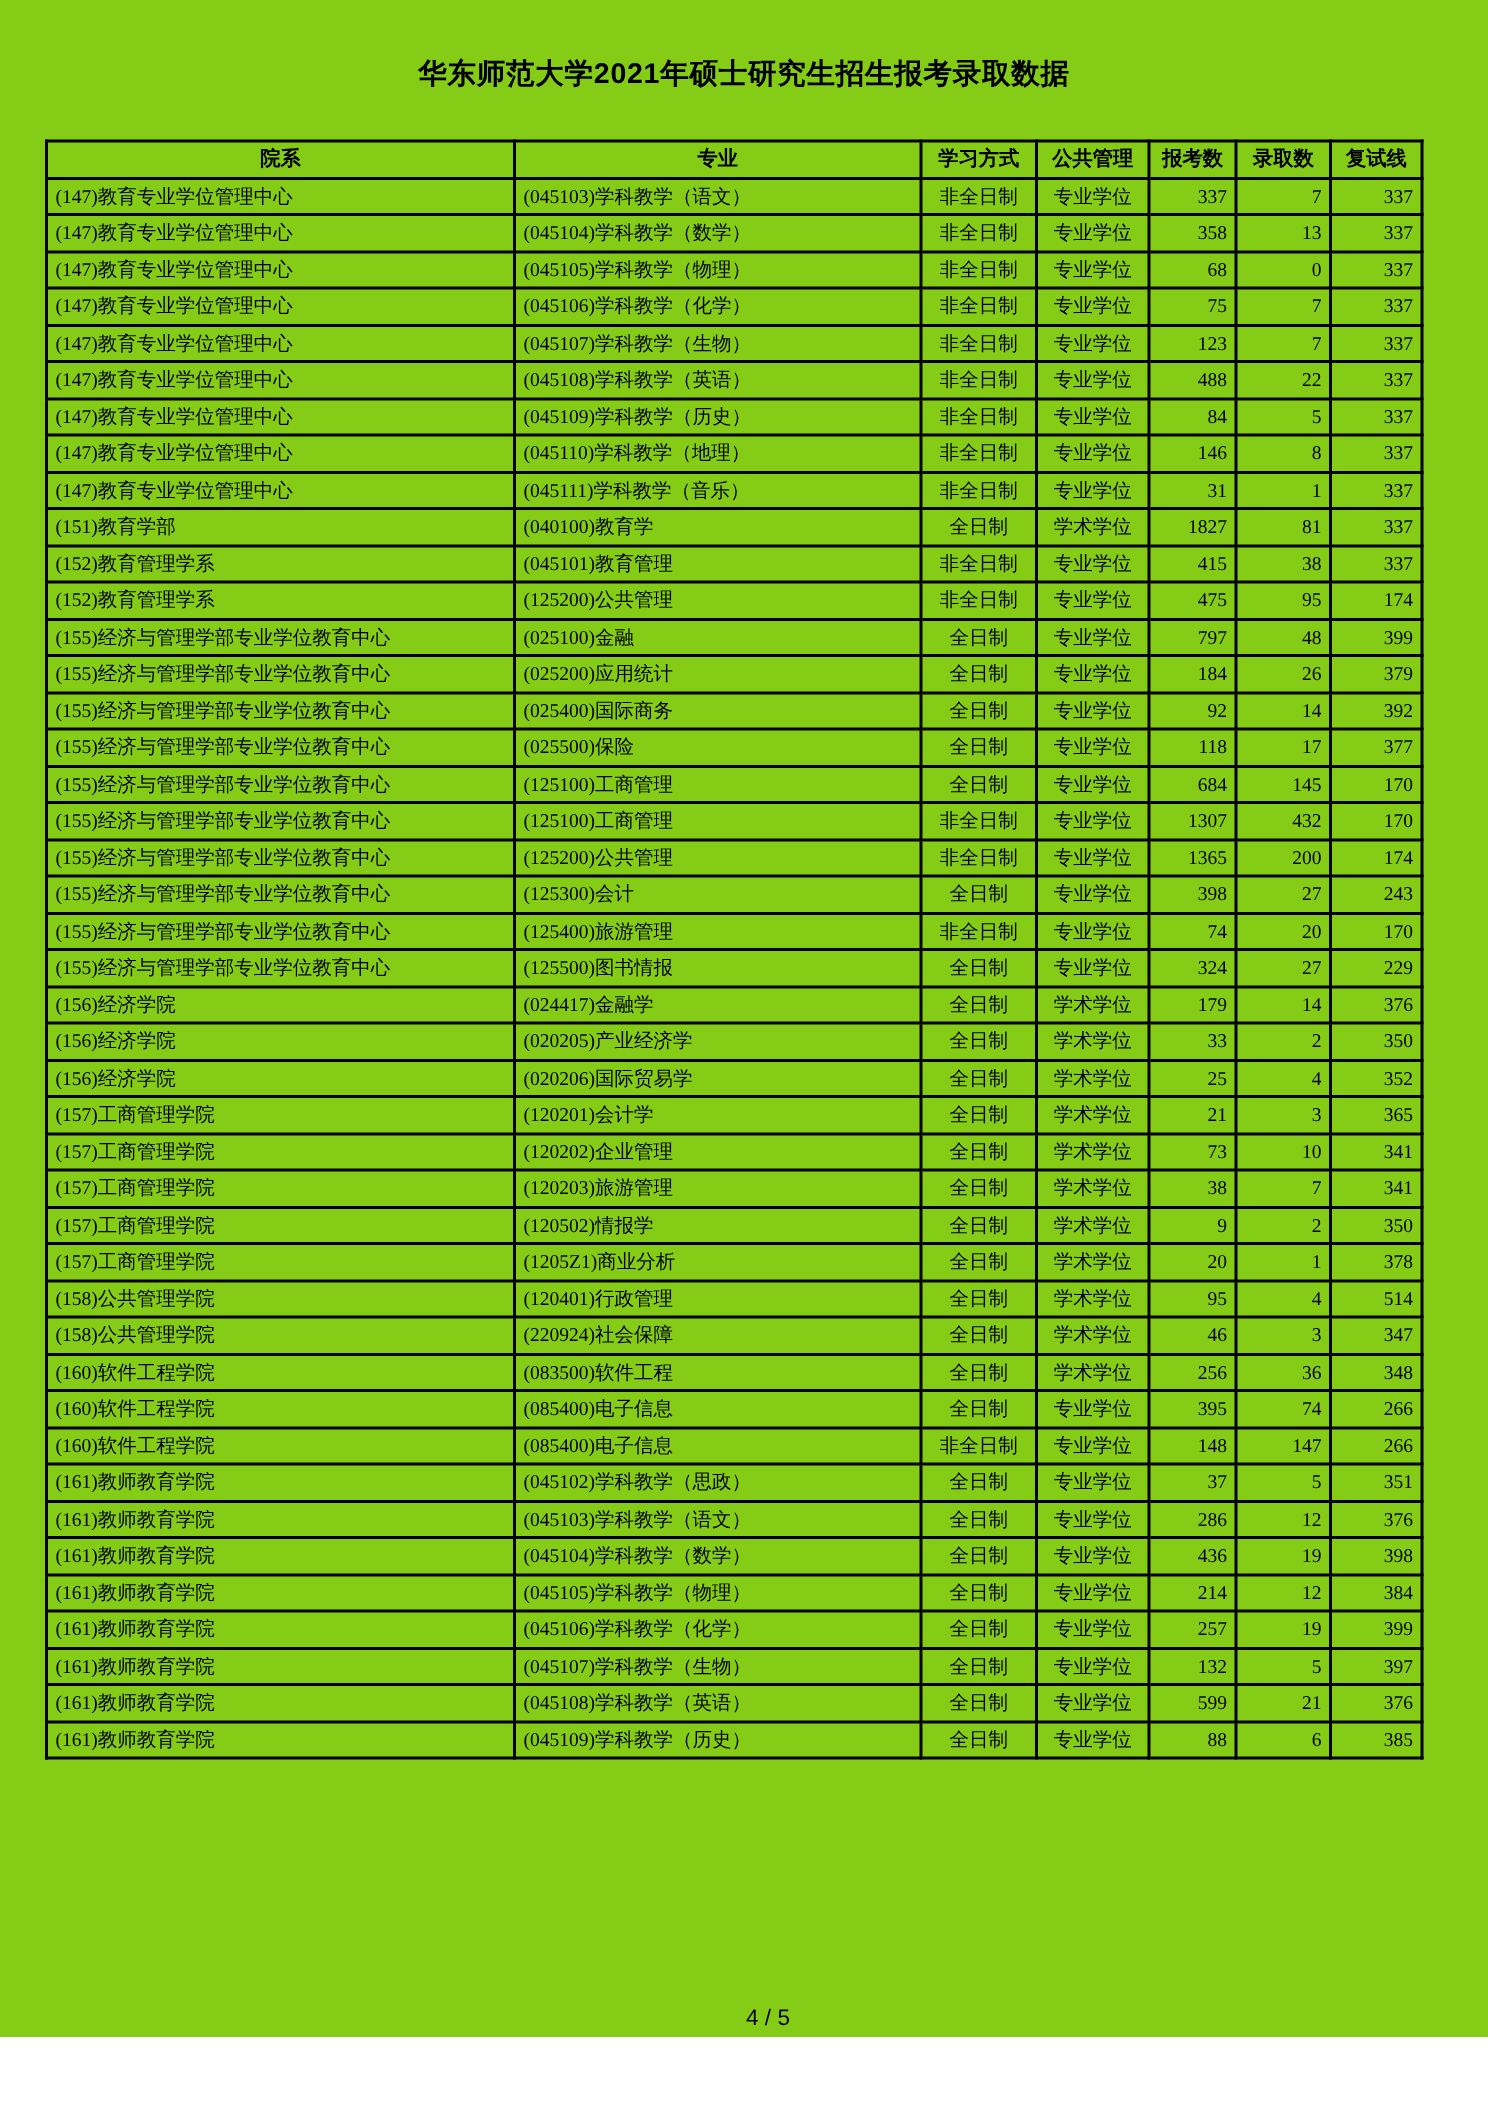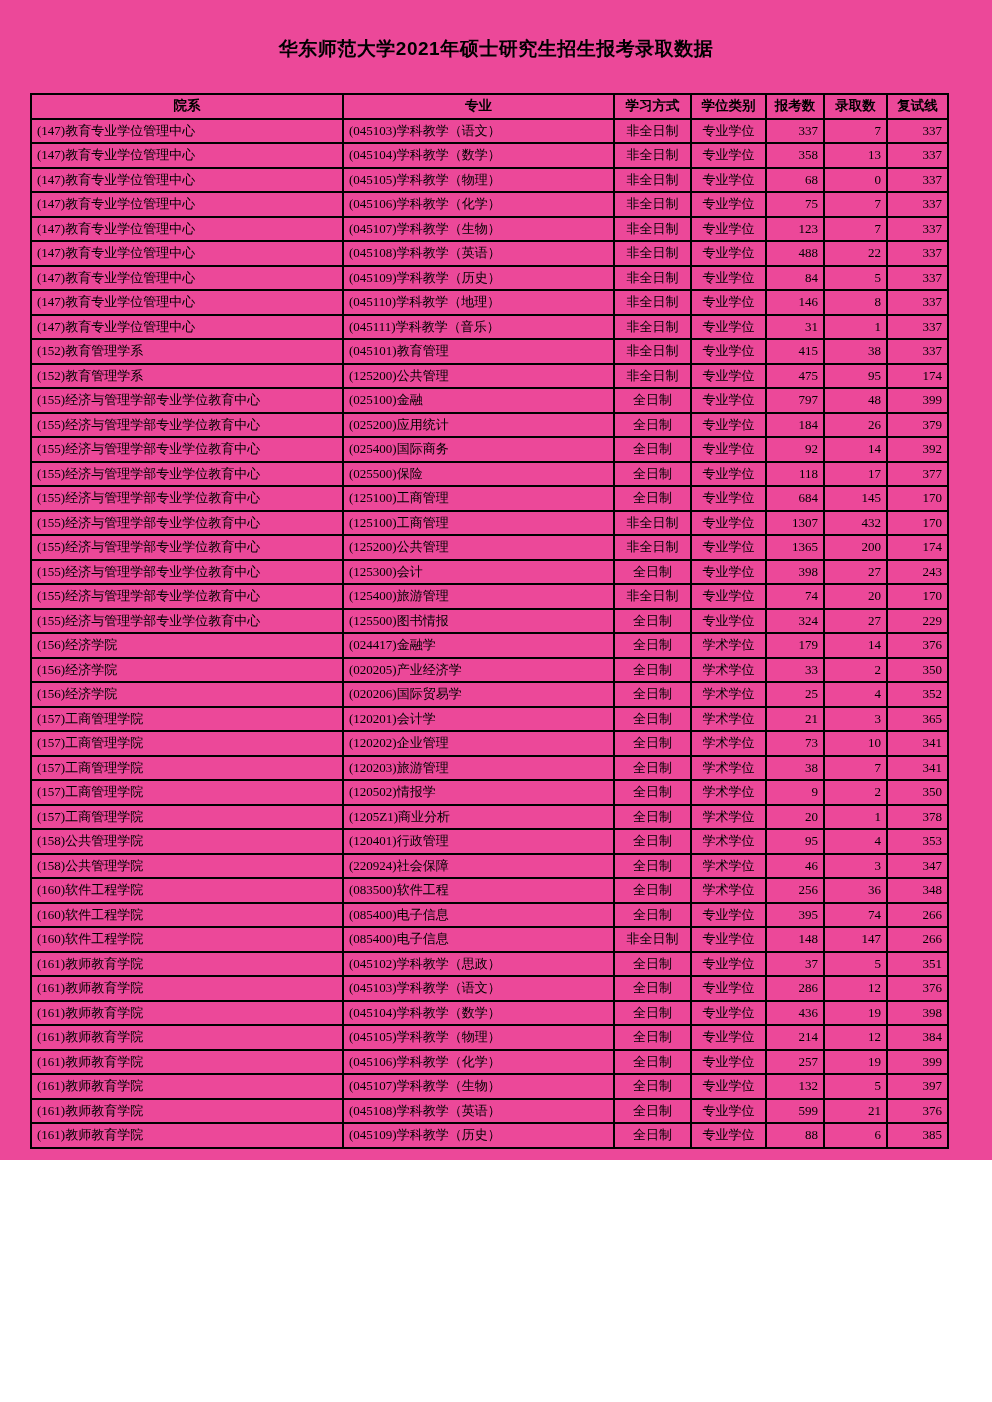--- a/index.html
+++ b/index.html
@@ -5,22 +5,22 @@
   html, body {
     margin: 0;
     padding: 0;
     background: #ffffff;
     color: #000000;
     font-family: "Liberation Sans", "DejaVu Sans", sans-serif;
   }
   .page {
     position: relative;
     width: 992px;
-    height: 1160px;
-    background: #ec4899;
+    height: 1358px;
+    background: #84cc16;
     overflow: hidden;
   }
   .page-title {
     position: absolute;
     top: 36px;
     left: 0;
     width: 100%;
     text-align: center;
     font-size: 19px;
     font-weight: bold;
@@ -84,21 +84,21 @@
         <col style="width:75px">
         <col style="width:58px">
         <col style="width:63px">
         <col style="width:61px">
       </colgroup>
       <thead>
         <tr id="header-row">
             <th class="c0">院系</th>
             <th class="c1">专业</th>
             <th class="c2">学习方式</th>
-            <th class="c3">学位类别</th>
+            <th class="c3">公共管理</th>
             <th class="c4">报考数</th>
             <th class="c5">录取数</th>
             <th class="c6">复试线</th>
           </tr>
       </thead>
       <tbody id="table-body">
           <tr>
             <td class="c0">(147)教育专业学位管理中心</td>
             <td class="c1">(045103)学科教学（语文）</td>
             <td class="c2">非全日制</td>
@@ -173,20 +173,29 @@
           <tr>
             <td class="c0">(147)教育专业学位管理中心</td>
             <td class="c1">(045111)学科教学（音乐）</td>
             <td class="c2">非全日制</td>
             <td class="c3">专业学位</td>
             <td class="c4">31</td>
             <td class="c5">1</td>
             <td class="c6">337</td>
           </tr>
           <tr>
+            <td class="c0">(151)教育学部</td>
+            <td class="c1">(040100)教育学</td>
+            <td class="c2">全日制</td>
+            <td class="c3">学术学位</td>
+            <td class="c4">1827</td>
+            <td class="c5">81</td>
+            <td class="c6">337</td>
+          </tr>
+          <tr>
             <td class="c0">(152)教育管理学系</td>
             <td class="c1">(045101)教育管理</td>
             <td class="c2">非全日制</td>
             <td class="c3">专业学位</td>
             <td class="c4">415</td>
             <td class="c5">38</td>
             <td class="c6">337</td>
           </tr>
           <tr>
             <td class="c0">(152)教育管理学系</td>
@@ -359,21 +368,21 @@
             <td class="c5">1</td>
             <td class="c6">378</td>
           </tr>
           <tr>
             <td class="c0">(158)公共管理学院</td>
             <td class="c1">(120401)行政管理</td>
             <td class="c2">全日制</td>
             <td class="c3">学术学位</td>
             <td class="c4">95</td>
             <td class="c5">4</td>
-            <td class="c6">353</td>
+            <td class="c6">514</td>
           </tr>
           <tr>
             <td class="c0">(158)公共管理学院</td>
             <td class="c1">(220924)社会保障</td>
             <td class="c2">全日制</td>
             <td class="c3">学术学位</td>
             <td class="c4">46</td>
             <td class="c5">3</td>
             <td class="c6">347</td>
           </tr>

